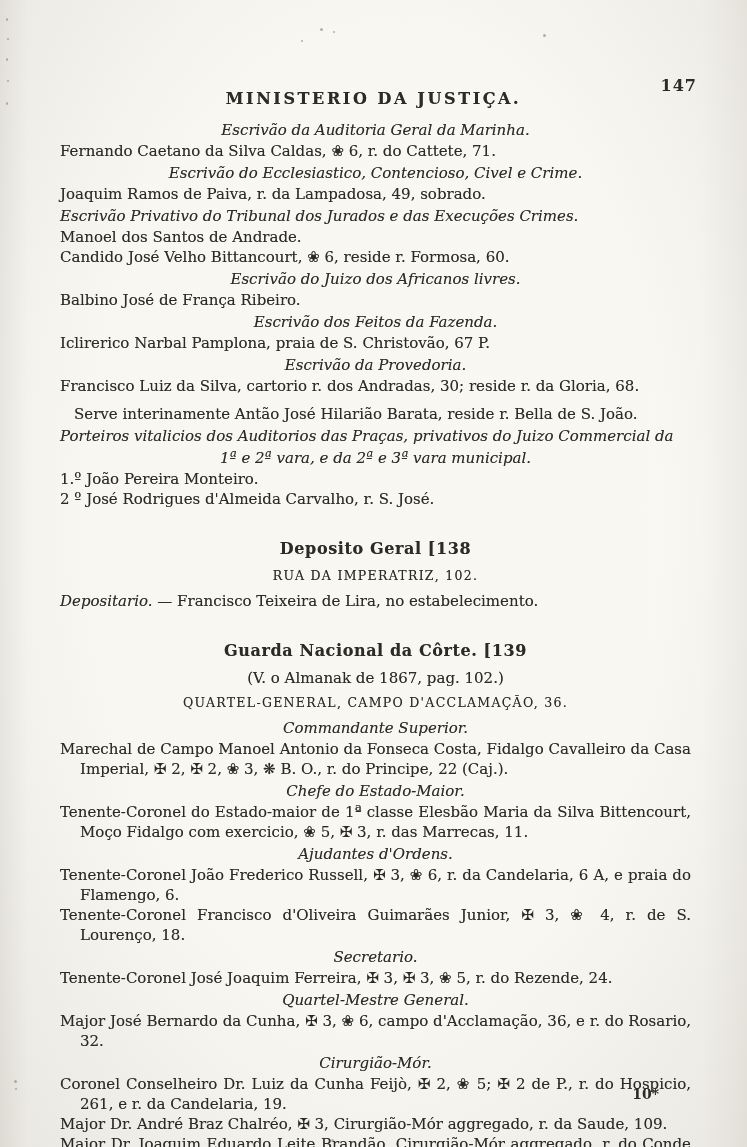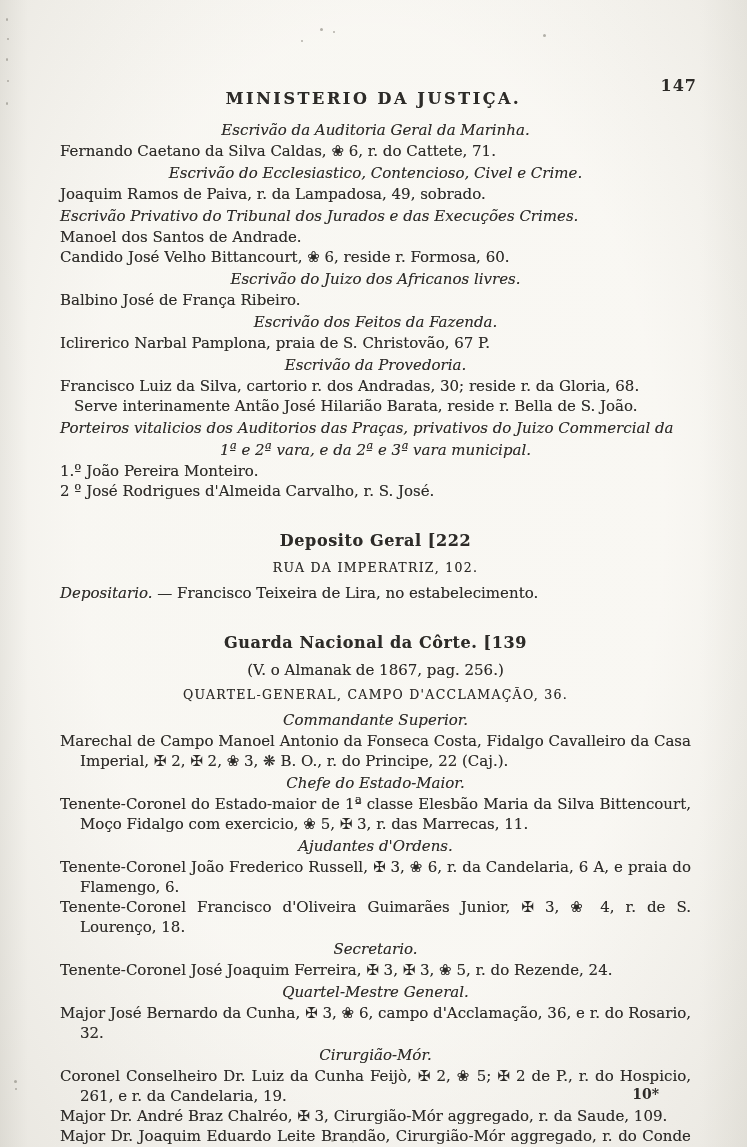--- a/index.html
+++ b/index.html
@@ -36,21 +36,21 @@
   .body {
     position: relative; z-index: 2;
     margin: 12px 56px 0 60px;
     font-size: 15px; line-height: 20px;
     text-shadow: 0 0 0.4px rgba(45,43,40,0.45);
   }
   p { margin: 0; }
   .heading      { font-style: italic; text-align: center; margin: 2px 0 1px; }
   .heading-left { font-style: italic; text-align: left;   margin: 2px 0 1px; }
   .entry        { text-align: justify; padding-left: 20px; text-indent: -20px; }
-  .entry-indent { text-align: justify; text-indent: 14px; }
+  .entry-indent { text-align: justify; text-indent: 14px; margin-top: 8px; }
   .section {
     font-weight: bold; text-align: center;
     font-size: 16px; letter-spacing: 0.6px;
     margin: 30px 0 7px;
   }
   .caps   { text-align: center; font-size: 12.5px; letter-spacing: 1.3px; margin: 2px 0 5px; }
   .center { text-align: center; margin: 2px 0 5px; }
   .lead-i { font-style: italic; }
   .footer-mark {
     position: absolute; right: 88px; top: 1086px;
@@ -83,25 +83,25 @@
       <p class="entry">Balbino José de França Ribeiro.</p>
       <p class="heading">Escrivão dos Feitos da Fazenda.</p>
       <p class="entry">Iclirerico Narbal Pamplona, praia de S. Christovão, 67 P.</p>
       <p class="heading">Escrivão da Provedoria.</p>
       <p class="entry">Francisco Luiz da Silva, cartorio r. dos Andradas, 30; reside r. da Gloria, 68.</p>
       <p class="entry-indent">Serve interinamente Antão José Hilarião Barata, reside r. Bella de S. João.</p>
       <p class="heading-left">Porteiros vitalicios dos Auditorios das Praças, privativos do Juizo Commercial da</p>
       <p class="heading">1ª e 2ª vara, e da 2ª e 3ª vara municipal.</p>
       <p class="entry">1.º João Pereira Monteiro.</p>
       <p class="entry">2 º José Rodrigues d'Almeida Carvalho, r. S. José.</p>
-      <p class="section">Deposito Geral [222</p>
+      <p class="section">Deposito Geral [138</p>
       <p class="caps">RUA DA IMPERATRIZ, 102.</p>
       <p class="entry"><span class="lead-i">Depositario.</span> — Francisco Teixeira de Lira, no estabelecimento.</p>
       <p class="section">Guarda Nacional da Côrte. [139</p>
-      <p class="center">(V. o Almanak de 1867, pag. 256.)</p>
+      <p class="center">(V. o Almanak de 1867, pag. 102.)</p>
       <p class="caps">QUARTEL-GENERAL, CAMPO D'ACCLAMAÇÃO, 36.</p>
       <p class="heading">Commandante Superior.</p>
       <p class="entry">Marechal de Campo Manoel Antonio da Fonseca Costa, Fidalgo Cavalleiro da Casa Imperial, ✠ 2, ✠ 2, ❀ 3, ❋ B. O., r. do Principe, 22 (Caj.).</p>
       <p class="heading">Chefe do Estado-Maior.</p>
       <p class="entry">Tenente-Coronel do Estado-maior de 1ª classe Elesbão Maria da Silva Bittencourt, Moço Fidalgo com exercicio, ❀ 5, ✠ 3, r. das Marrecas, 11.</p>
       <p class="heading">Ajudantes d'Ordens.</p>
       <p class="entry">Tenente-Coronel João Frederico Russell, ✠ 3, ❀ 6, r. da Candelaria, 6 A, e praia do Flamengo, 6.</p>
       <p class="entry">Tenente-Coronel Francisco d'Oliveira Guimarães Junior, ✠ 3, ❀ 4, r. de S. Lourenço, 18.</p>
       <p class="heading">Secretario.</p>
       <p class="entry">Tenente-Coronel José Joaquim Ferreira, ✠ 3, ✠ 3, ❀ 5, r. do Rezende, 24.</p>

